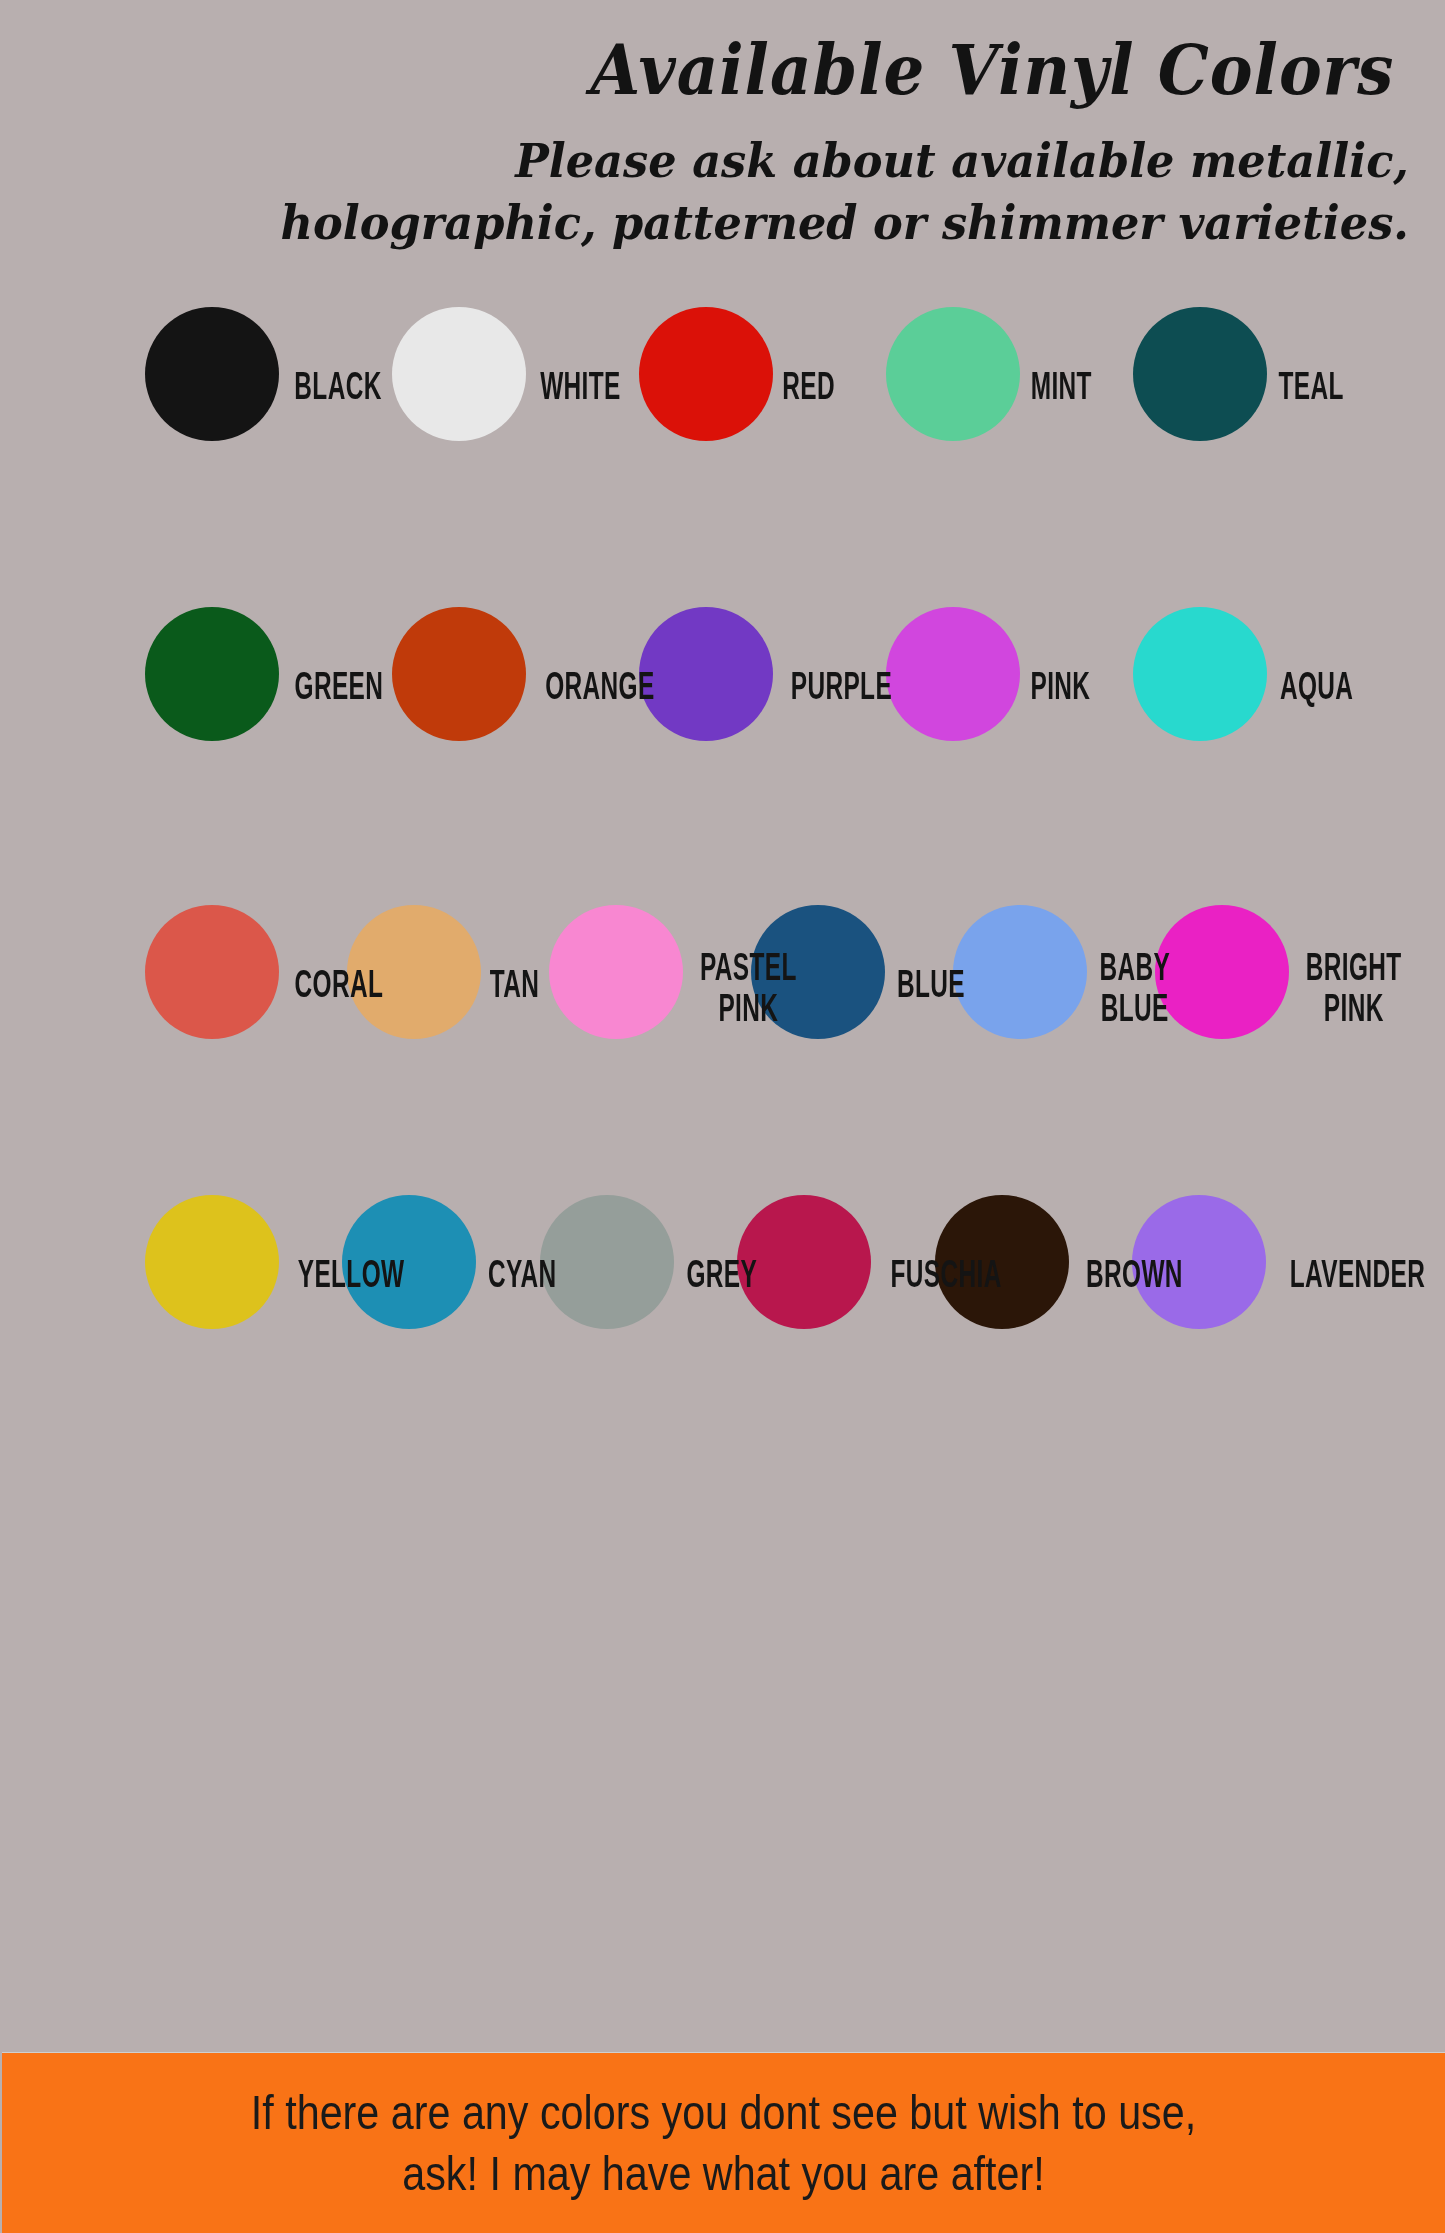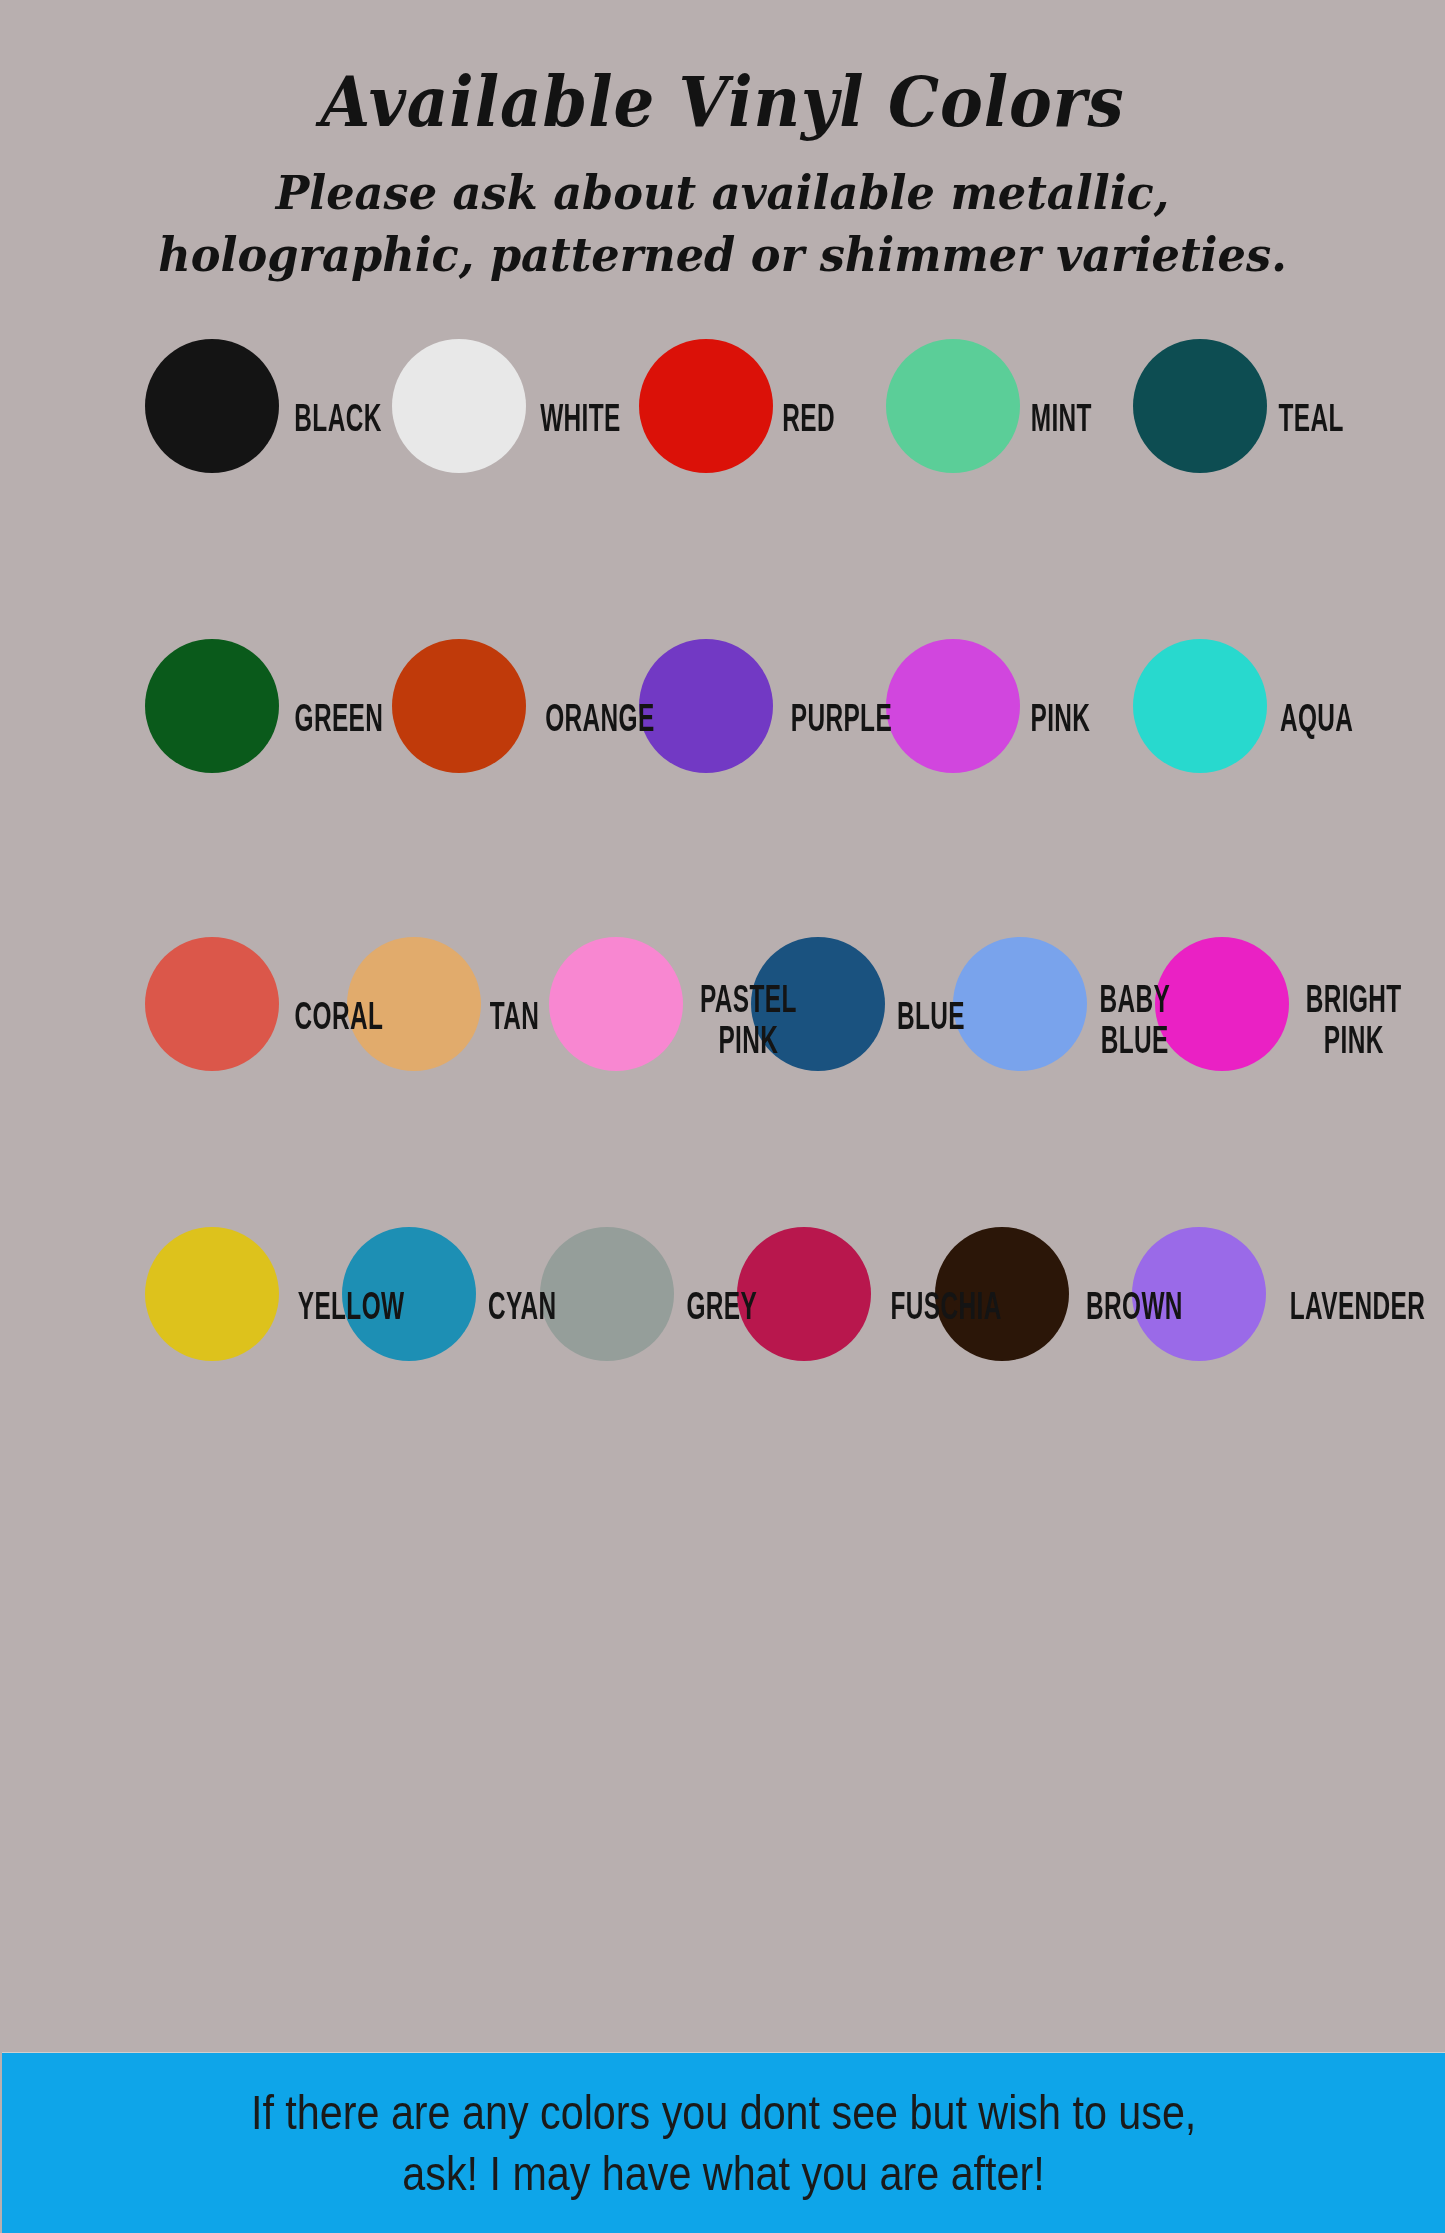--- a/index.html
+++ b/index.html
@@ -11,22 +11,22 @@
     width: 1445px;
     height: 2233px;
     background: #b8afaf;
     font-family: "Liberation Sans", sans-serif;
     overflow: hidden;
     position: relative;
   }
 
   
   .header {
-    padding-top: 66px;
-    text-align: center;
+    padding-top: 34px;
+    text-align: right;
   }
   .title {
     font-family: "DejaVu Serif", serif;
     font-style: italic;
     font-weight: bold;
     font-size: 69px;
     line-height: 1.05;
     color: #131313;
     letter-spacing: 1px;
     transform: scaleX(0.93);
@@ -92,25 +92,24 @@
   }
   .cap .cap-line { display: block; }
 
   
   .footer {
     position: absolute;
     left: 2px;
     right: 0;
     bottom: 0;
     height: 180px;
-    background: #0ea5e9;
+    background: #f97316;
     border-top: 1px solid #cfcfcf;
     display: flex;
     flex-direction: column;
-    align-items: center;
     justify-content: center;
     text-align: center;
   }
   .footer-line {
     font-family: "Liberation Sans Narrow", "Liberation Sans", sans-serif;
     font-weight: normal;
     font-size: 48px;
     line-height: 1.28;
     color: #1a1a1a;
     transform: scaleX(0.86);

